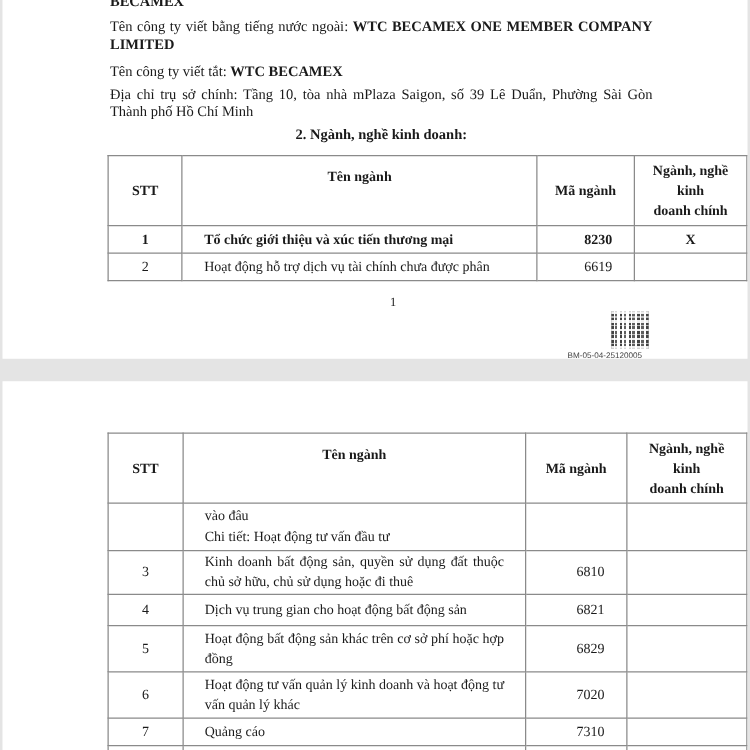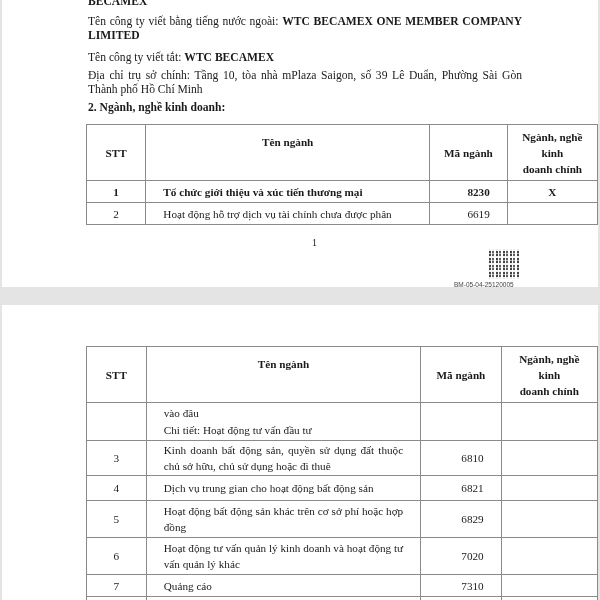--- a/index.html
+++ b/index.html
@@ -43,21 +43,21 @@
   <div class="txt just" style="top:15px; line-height:13.5px;">
     <span>Tên công ty viết bằng tiếng nước ngoài:</span>
     <span class="b">WTC BECAMEX ONE MEMBER COMPANY LIMITED</span>
   </div>
 
   <div class="txt just" style="top:69px; line-height:13.5px;">
     <span>Địa chỉ trụ sở chính:</span>
     <span>Tầng 10, tòa nhà mPlaza Saigon, số 39 Lê Duẩn, Phường Sài Gòn Thành phố Hồ Chí Minh</span>
   </div>
 
-  <div class="txt b" style="top:101px;">2. Ngành, nghề kinh doanh:</div>
+  <div class="txt b" style="top:101px;text-align:center;">2. Ngành, nghề kinh doanh:</div>
 
   <table class="doc" style="top:124px;">
     <tbody>
         <tr style="height:56px;">
       <th class="c-stt">STT</th>
       <th class="c-name" style="vertical-align:top; padding-top:9px;">Tên ngành</th>
       <th class="c-code" style="padding:0 2px;">Mã ngành</th>
       <th class="c-main" style="padding:0 2px;">
         <div>Ngành, nghề</div>
         <div>kinh</div>

